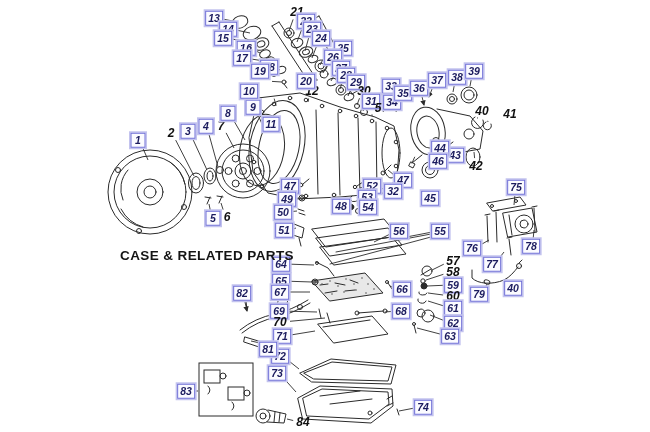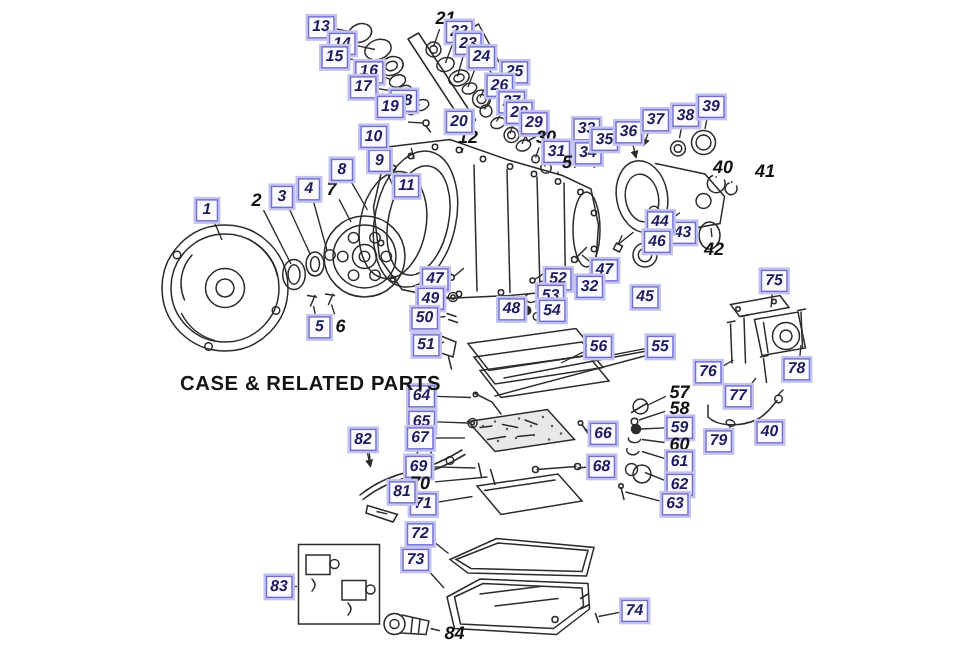--- a/index.html
+++ b/index.html
@@ -441,20 +441,20 @@
       <div class="callout linked" style="left: 282px; top: 336px;">71</div>
       <div class="callout linked" style="left: 280px; top: 356px;">72</div>
       <div class="callout linked" style="left: 277px; top: 373px;">73</div>
       <div class="callout linked" style="left: 423px; top: 407px;">74</div>
       <div class="callout linked" style="left: 516px; top: 187px;">75</div>
       <div class="callout linked" style="left: 472px; top: 248px;">76</div>
       <div class="callout linked" style="left: 492px; top: 264px;">77</div>
       <div class="callout linked" style="left: 531px; top: 246px;">78</div>
       <div class="callout linked" style="left: 479px; top: 294px;">79</div>
       <div class="callout linked" style="left: 513px; top: 288px;">40</div>
-      <div class="callout linked" style="left: 268px; top: 328px; text-align: right;">81</div>
+      <div class="callout linked" style="left: 268px; top: 349px; text-align: right;">81</div>
       <div class="callout linked" style="left: 242px; top: 293px;">82</div>
       <div class="callout linked" style="left: 186px; top: 391px;">83</div>
       <div class="callout plain" style="left: 303px; top: 422px;">84</div>
     </div>
 
   <div id="title">CASE &amp; RELATED PARTS</div>
 </div>
 
 </body></html>

